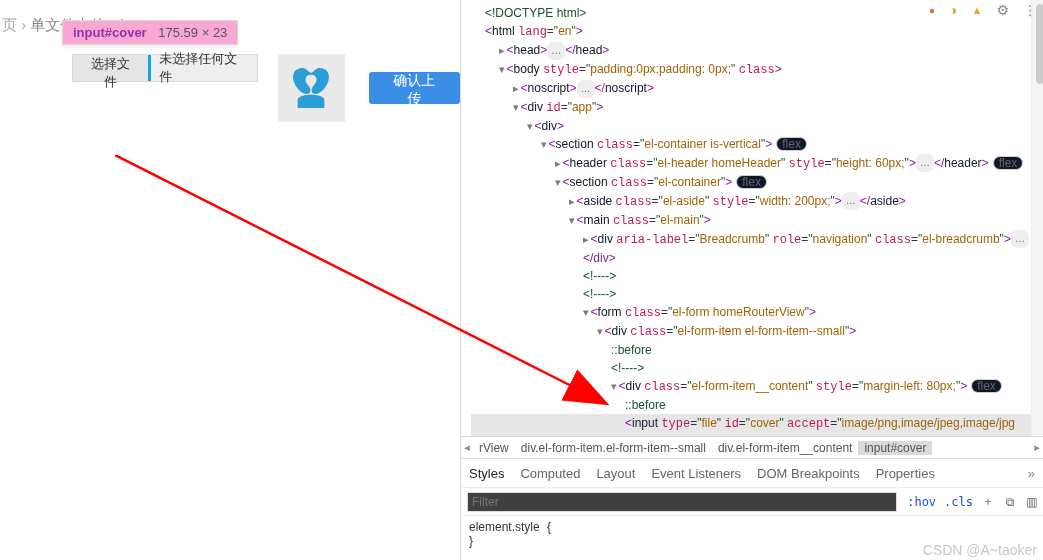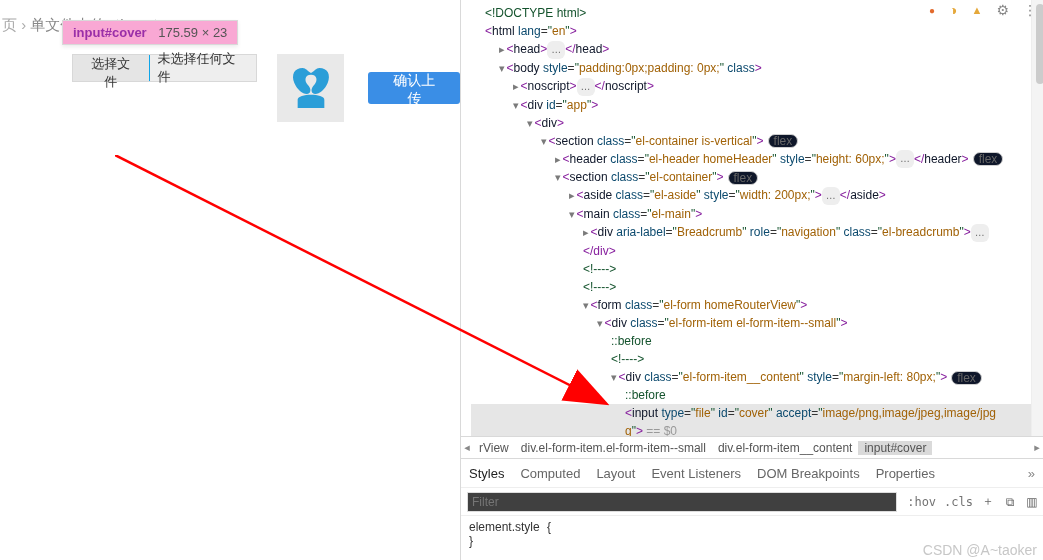--- a/index.html
+++ b/index.html
@@ -7,32 +7,32 @@
 
 .page-left { position: absolute; left: 0; top: 0; width: 460px; height: 560px; }
 .breadcrumb { color: #888; font-size: 15px; padding-left: 2px; padding-top: 16px; }
 
 .tooltip { position: absolute; left: 62px; top: 20px; background: #f9a8d4; border: 1px solid #d9d9d9; padding: 4px 10px; font-size: 13px; box-shadow: 0 2px 4px rgba(0,0,0,.08); }
 .tooltip .sel { color: #9a2fa8; font-weight: bold; }
 .tooltip .dim { color: #555; margin-left: 8px; }
 
 .upload-row { position: absolute; left: 72px; top: 54px; display: flex; align-items: flex-start; gap: 18px; }
 .file-group { display: flex; align-items: center; border: 1px solid #d8d8d8; background: #eee; height: 28px; }
-.file-btn { background: #e5e5e5; border: none; border-right: 1px solid #0ea5e9; padding: 0 12px; height: 26px; font-size: 13px; color: #333; }
+.file-btn { background: #e5e5e5; border: none; border-right: 3px solid #0ea5e9; padding: 0 12px; height: 26px; font-size: 13px; color: #333; }
 .file-label { padding: 0 8px; font-size: 13px; color: #333; }
 .thumb { width: 68px; height: 68px; background: #e9e9e9; display: flex; align-items: center; justify-content: center; margin-left: 2px; }
 .thumb svg { width: 50px; height: 54px; }
 .confirm-btn { background: #3a8ee6; color: #fff; border: none; height: 32px; padding: 0 18px; border-radius: 3px; font-size: 14px; margin-left: 6px; margin-top: 18px;}
 
 .devtools { position: absolute; left: 460px; top: 0; width: 583px; height: 560px; border-left: 1px solid #d9d9d9; background: #fff; }
 .elements-scroll { height: 436px; overflow: hidden; font-family: Consolas, Menlo, monospace; font-size: 12px; color: #333; line-height: 18px; padding: 4px 0 0 10px; position:relative;}
 .n { white-space: nowrap; }
 .tag-punc { color: #87209e; }
 .tag-name { color: #0f172a; }
-.attr-name { color: #0c4a6e; }
+.attr-name { color: #be185d; font-family: Liberation Mono, monospace; }
 .attr-val { color: #a16207; }
 .txt-gray { color: #14532d; }
 .pill { display: inline-block; background: #0f172a; border: 1px solid #d0d0d0; border-radius: 8px; padding: 0 5px; font-size: 12px; color: #666; line-height: 12px; vertical-align: middle; margin-left:4px;text-align:right;}
 .arrow-closed::before { content: "▸"; color: #7a7a7a; margin-right: 2px; font-size:11px;}
 .arrow-open::before { content: "▾"; color: #7a7a7a; margin-right: 2px; font-size:11px;}
 .indent1{padding-left:14px}.indent2{padding-left:28px}.indent3{padding-left:42px}.indent4{padding-left:56px}
 .indent5{padding-left:70px}.indent6{padding-left:84px}.indent7{padding-left:98px}.indent8{padding-left:112px}
 .indent9{padding-left:126px}.indent10{padding-left:140px}.indent11{padding-left:154px}
 .hl-row { background: #e6e6e6; }
 .eq0 { color:#999; }
@@ -41,21 +41,21 @@
 .crumb-bar { border-top: 1px solid #d9d9d9; height: 22px; display: flex; align-items: center; font-size: 12px; color: #555; overflow: hidden; position:relative;}
 .crumb-bar .tri{width:12px;text-align:center;font-size:11px;color:#888;}
 .crumb-bar .c-item { padding: 0 6px; white-space: nowrap; }
 .crumb-bar .c-sel { background: #dadada; }
 
 .tab-row { border-top: 1px solid #d9d9d9; border-bottom: 1px solid #eee; height: 30px; display: flex; align-items: center; font-size: 13px; color: #666; padding-left: 8px; gap: 16px; }
 .tab-row .active { color: #222; }
 
 .filter-row { display: flex; align-items: center; height: 28px; border-bottom: 1px solid #eee; font-size: 12px; }
 .filter-row input { flex: 1; border: 1px solid #ddd; height: 20px; margin: 0 6px; padding: 0 4px; background: #404040; font-size:12px; color:#999;}
-.filter-row .small { color: #737373; font-family: Consolas, monospace; margin: 0 4px; }
+.filter-row .small { color: #1d4ed8; font-family: Consolas, monospace; margin: 0 4px; }
 .filter-row .ic { width: 18px; height: 18px; display: inline-flex; align-items: center; justify-content: center; color: #666; margin: 0 2px;}
 
 .styles-pane { font-family: Consolas, monospace; font-size: 12px; color: #333; padding: 4px 8px; }
 .styles-pane .brace { color: #333; }
 
 .watermark { position: absolute; right: 6px; bottom: 2px; color: #c7c7c7; font-size: 14px; font-family: Arial; pointer-events:none; z-index:999;}
 
 .red-arrow { position: absolute; left: 115px; top: 155px; width: 510px; height: 260px; pointer-events: none; z-index: 50;}
 .vsplit { position:absolute; left:460px; top:0; width:6px; height:560px; background:transparent; cursor:col-resize;}
 .vscroll{position:absolute;right:0;top:0;width:12px;height:436px;background:#f4f4f4;border-left:1px solid #eee;}

